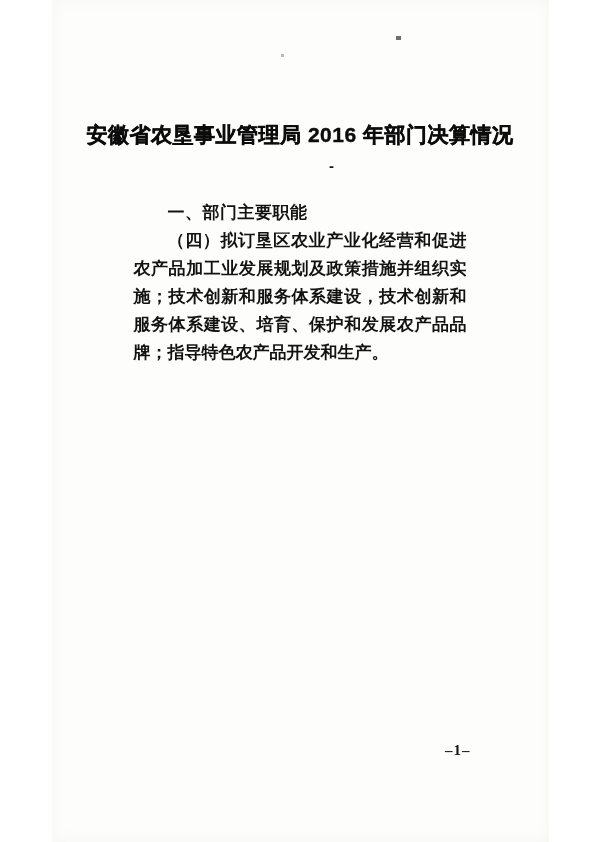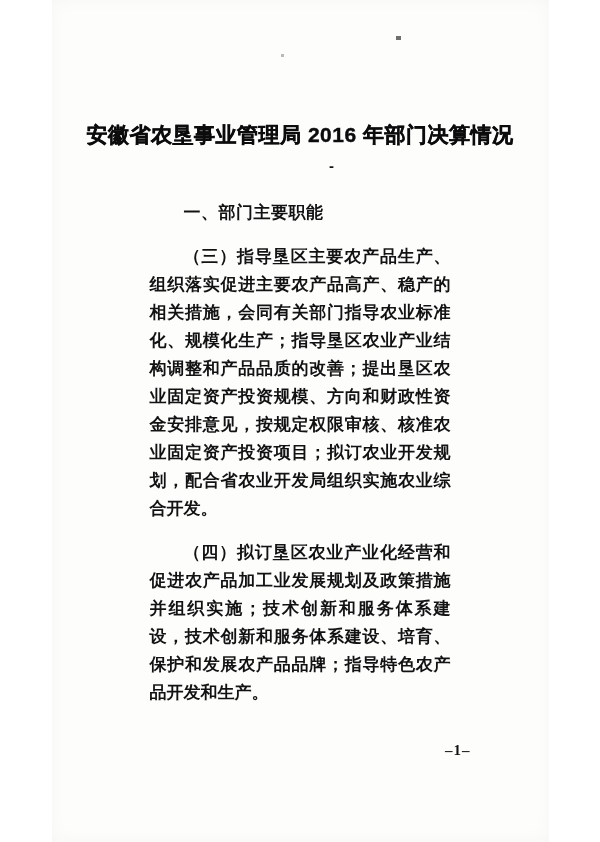--- a/index.html
+++ b/index.html
@@ -41,21 +41,21 @@
   .doc-body {
     margin: 50px 82px 0 82px;
     font-family: "Liberation Serif", "DejaVu Serif", serif;
     font-size: 17px;
     line-height: 28px;
     font-weight: bold;
     color: #121212;
     text-align: justify;
   }
   .doc-body p {
-    margin: 16px;
+    margin: 0;
     text-indent: 2em;
   }
   .section-heading {
     letter-spacing: 0.5px;
   }
   .page-number {
     position: absolute;
     top: 742px;
     right: 78px;
     font-family: "Liberation Serif", "DejaVu Serif", serif;
@@ -78,19 +78,18 @@
 
   <span class="speck speck-a"></span>
   <span class="speck speck-b"></span>
 
   <h1 class="doc-title">安徽省农垦事业管理局 2016 年部门决算情况</h1>
 
   <div class="title-dash">-</div>
 
   <div class="doc-body">
     <p class="section-heading">一、部门主要职能</p>
-    <p>（三）指导垦区主要农产品生产、组织落实促进主要农产品高产、稳产的相关措施，会同有关部门指导农业标准化、规模化生产；指导垦区农业产业结构调整和产品品质的改善；提出垦区农业固定资产投资规模、方向和财政性资金安排意见，按规定权限审核、核准农业固定资产投资项目；拟订农业开发规划，配合省农业开发局组织实施农业综合开发。</p>
     <p>（四）拟订垦区农业产业化经营和促进农产品加工业发展规划及政策措施并组织实施；技术创新和服务体系建设，技术创新和服务体系建设、培育、保护和发展农产品品牌；指导特色农产品开发和生产。</p>
   </div>
 
   <div class="page-number">–1–</div>
 
 </div>
 
 </body></html>

